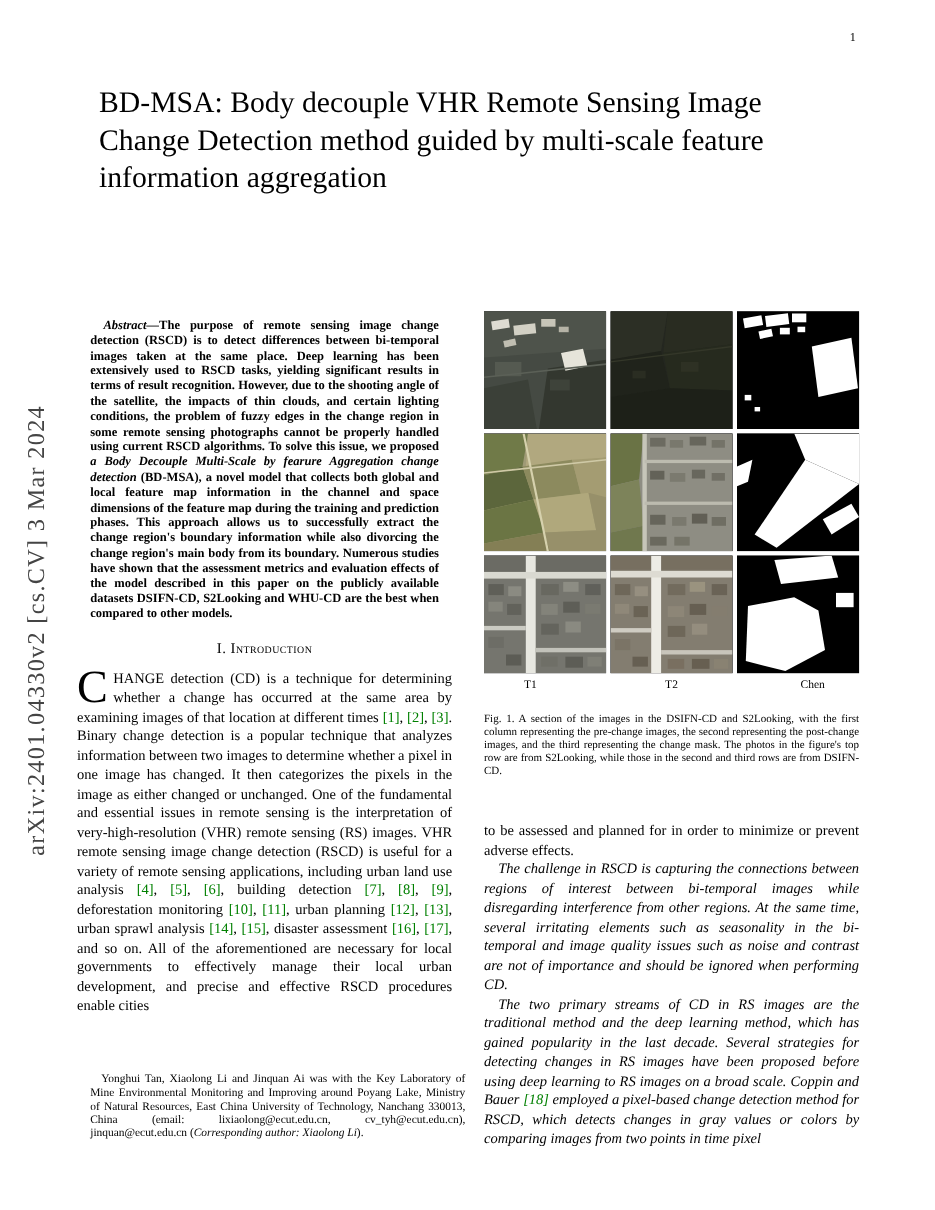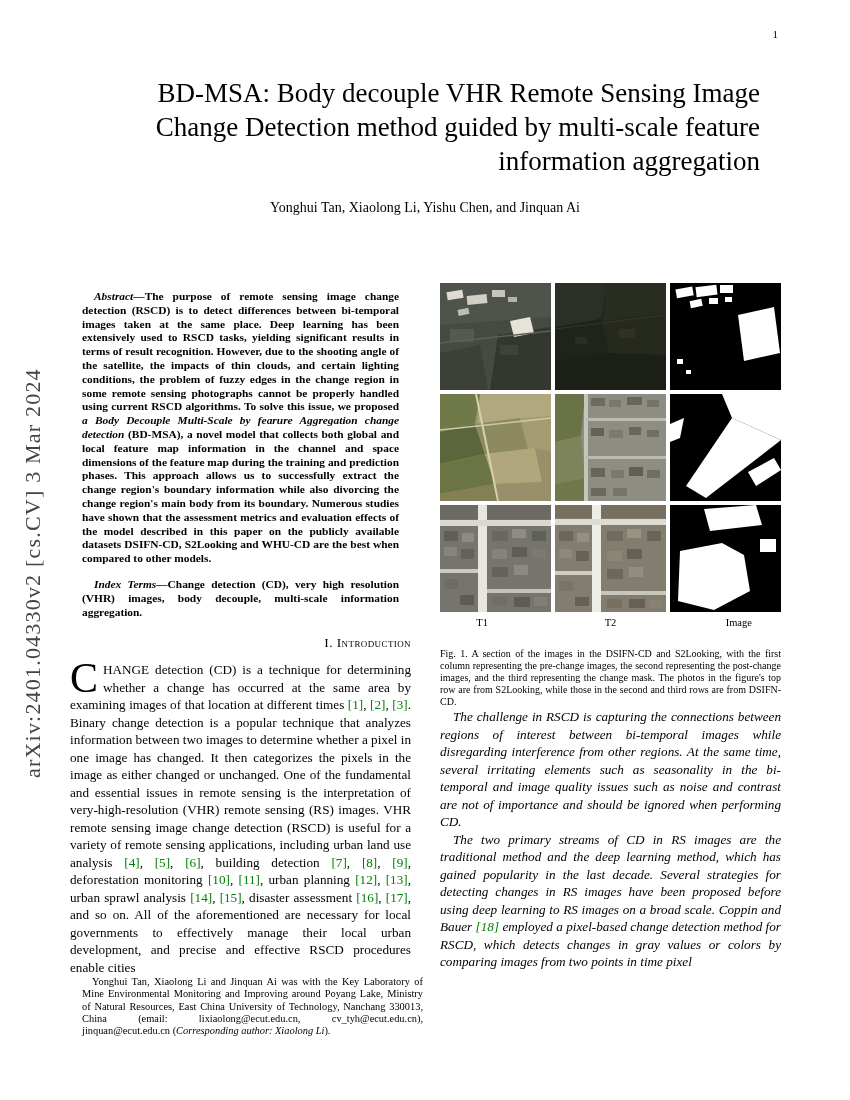--- a/index.html
+++ b/index.html
@@ -14,40 +14,40 @@
     overflow: hidden;
   }
   .page-number { position:absolute; top:28px; right:72px; font-size:11px; }
   .arxiv {
     position:absolute; left:20px; top:778px;
     transform: rotate(-90deg); transform-origin: 0 0;
     font-size:22px; letter-spacing:1.2px; color:#444; white-space:nowrap;
   }
   .title {
     position:absolute; top:76px; left:90px; width:670px; margin:0;
-    text-align:right; font-size:27px; font-weight:400; line-height:34px;
+    text-align:left; font-size:27px; font-weight:400; line-height:34px;
   }
   .authors {
     position:absolute; top:200px; left:90px; width:670px;
     text-align:center; font-size:14px;
   }
   .col-left  { position:absolute; left:70px;  top:278px; width:341px; }
   .col-right { position:absolute; left:440px; top:278px; width:341px; }
 
   .abstract {
     font-size:11.4px; font-weight:bold; line-height:13.8px;
     text-align:justify; margin:12px; text-indent:12px;
   }
   .index-terms { margin-top:7px; }
   .lead { font-style:italic; }
   .em { font-style:italic; }
   .cite { color: var(--cite, #008000); }
 
   .section-heading {
-    margin:16px 0 10px; text-align:right;
+    margin:16px 0 10px; text-align:center;
     font-size:13.5px; font-weight:400; font-variant:small-caps; letter-spacing:0.4px;
   }
   .body-p { font-size:13.2px; line-height:17.5px; text-align:justify; margin:0; }
   .indent { text-indent:13px;font-style:italic; }
   .dropcap { float:left; font-size:42px; line-height:33px; padding:1px 5px 0 0; }
 
   .footnotes {
     position:absolute; left:82px; top:976px; width:341px;
     font-size:10.4px; line-height:12.3px; text-align:justify;
   }
@@ -65,26 +65,24 @@
 </head>
 <body>
 
 <div class="page">
 
   <div class="page-number">1</div>
 
   <div class="arxiv">arXiv:2401.04330v2  [cs.CV]  3 Mar 2024</div>
 
   <h1 class="title">BD-MSA: Body decouple VHR Remote Sensing Image Change Detection method guided by multi-scale feature information aggregation</h1>
-  <div class="authors">Yonghui Tan, Xiaolong Li, Yishu Chen, and Jinquan Ai</div>
 
   <section class="col-left">
     <p class="abstract"><span class="lead">Abstract—</span><span><span>The purpose of remote sensing image change detection (RSCD) is to detect differences between bi-temporal images taken at the same place. Deep learning has been extensively used to RSCD tasks, yielding significant results in terms of result recognition. However, due to the shooting angle of the satellite, the impacts of thin clouds, and certain lighting conditions, the problem of fuzzy edges in the change region in some remote sensing photographs cannot be properly handled using current RSCD algorithms. To solve this issue, we proposed </span><span class="em">a Body Decouple Multi-Scale by fearure Aggregation change detection</span><span> (BD-MSA), a novel model that collects both global and local feature map information in the channel and space dimensions of the feature map during the training and prediction phases. This approach allows us to successfully extract the change region's boundary information while also divorcing the change region's main body from its boundary. Numerous studies have shown that the assessment metrics and evaluation effects of the model described in this paper on the publicly available datasets DSIFN-CD, S2Looking and WHU-CD are the best when compared to other models.</span></span></p>
 
-    <p class="abstract index-terms"><span class="lead">Index Terms—</span><span>Change detection (CD), very high resolution (VHR) images, body decouple, multi-scale information aggregation.</span></p>
 
     <h2 class="section-heading">I. Introduction</h2>
 
     <p class="body-p"><span class="dropcap">C</span><span><span>HANGE detection (CD) is a technique for determining whether a change has occurred at the same area by examining images of that location at different times </span><span class="cite">[1]</span><span>, </span><span class="cite">[2]</span><span>, </span><span class="cite">[3]</span><span>. Binary change detection is a popular technique that analyzes information between two images to determine whether a pixel in one image has changed. It then categorizes the pixels in the image as either changed or unchanged. One of the fundamental and essential issues in remote sensing is the interpretation of very-high-resolution (VHR) remote sensing (RS) images. VHR remote sensing image change detection (RSCD) is useful for a variety of remote sensing applications, including urban land use analysis </span><span class="cite">[4]</span><span>, </span><span class="cite">[5]</span><span>, </span><span class="cite">[6]</span><span>, building detection </span><span class="cite">[7]</span><span>, </span><span class="cite">[8]</span><span>, </span><span class="cite">[9]</span><span>, deforestation monitoring </span><span class="cite">[10]</span><span>, </span><span class="cite">[11]</span><span>, urban planning </span><span class="cite">[12]</span><span>, </span><span class="cite">[13]</span><span>, urban sprawl analysis </span><span class="cite">[14]</span><span>, </span><span class="cite">[15]</span><span>, disaster assessment </span><span class="cite">[16]</span><span>, </span><span class="cite">[17]</span><span>, and so on. All of the aforementioned are necessary for local governments to effectively manage their local urban development, and precise and effective RSCD procedures enable cities</span></span></p>
   </section>
 
   <section class="col-right">
     <figure class="figure1">
       <div class="fig-grid">
 
@@ -251,26 +249,27 @@
             <polygon points="10,46 52,38 74,50 80,86 44,105 8,96" fill="#ffffff"></polygon>
             <rect x="90" y="34" width="16" height="13" fill="#ffffff"></rect>
           </svg>
         </div>
 
       </div>
 
       <div class="fig-labels">
         <span>T1</span>
         <span>T2</span>
-        <span>Image</span>
+        <span>Chen</span>
       </div>
 
       <figcaption class="fig-caption">Fig. 1.  A section of the images in the DSIFN-CD and S2Looking, with the first column representing the pre-change images, the second representing the post-change images, and the third representing the change mask. The photos in the figure's top row are from S2Looking, while those in the second and third rows are from DSIFN-CD.</figcaption>
     </figure>
 
+    <p class="body-p first">to be assessed and planned for in order to minimize or prevent adverse effects.</p>
     <p class="body-p indent">The challenge in RSCD is capturing the connections between regions of interest between bi-temporal images while disregarding interference from other regions. At the same time, several irritating elements such as seasonality in the bi-temporal and image quality issues such as noise and contrast are not of importance and should be ignored when performing CD.</p>
     <p class="body-p indent"><span>The two primary streams of CD in RS images are the traditional method and the deep learning method, which has gained popularity in the last decade. Several strategies for detecting changes in RS images have been proposed before using deep learning to RS images on a broad scale. Coppin and Bauer </span><span class="cite">[18]</span><span> employed a pixel-based change detection method for RSCD, which detects changes in gray values or colors by comparing images from two points in time pixel</span></p>
   </section>
 
   <div class="footnotes">
     <p><span>Yonghui Tan, Xiaolong Li and Jinquan Ai was with the Key Laboratory of Mine Environmental Monitoring and Improving around Poyang Lake, Ministry of Natural Resources, East China University of Technology, Nanchang 330013, China (email: lixiaolong@ecut.edu.cn, cv_tyh@ecut.edu.cn), jinquan@ecut.edu.cn (</span><span class="em">Corresponding author: Xiaolong Li</span><span>).</span></p>
   </div>
 
 </div>
 

